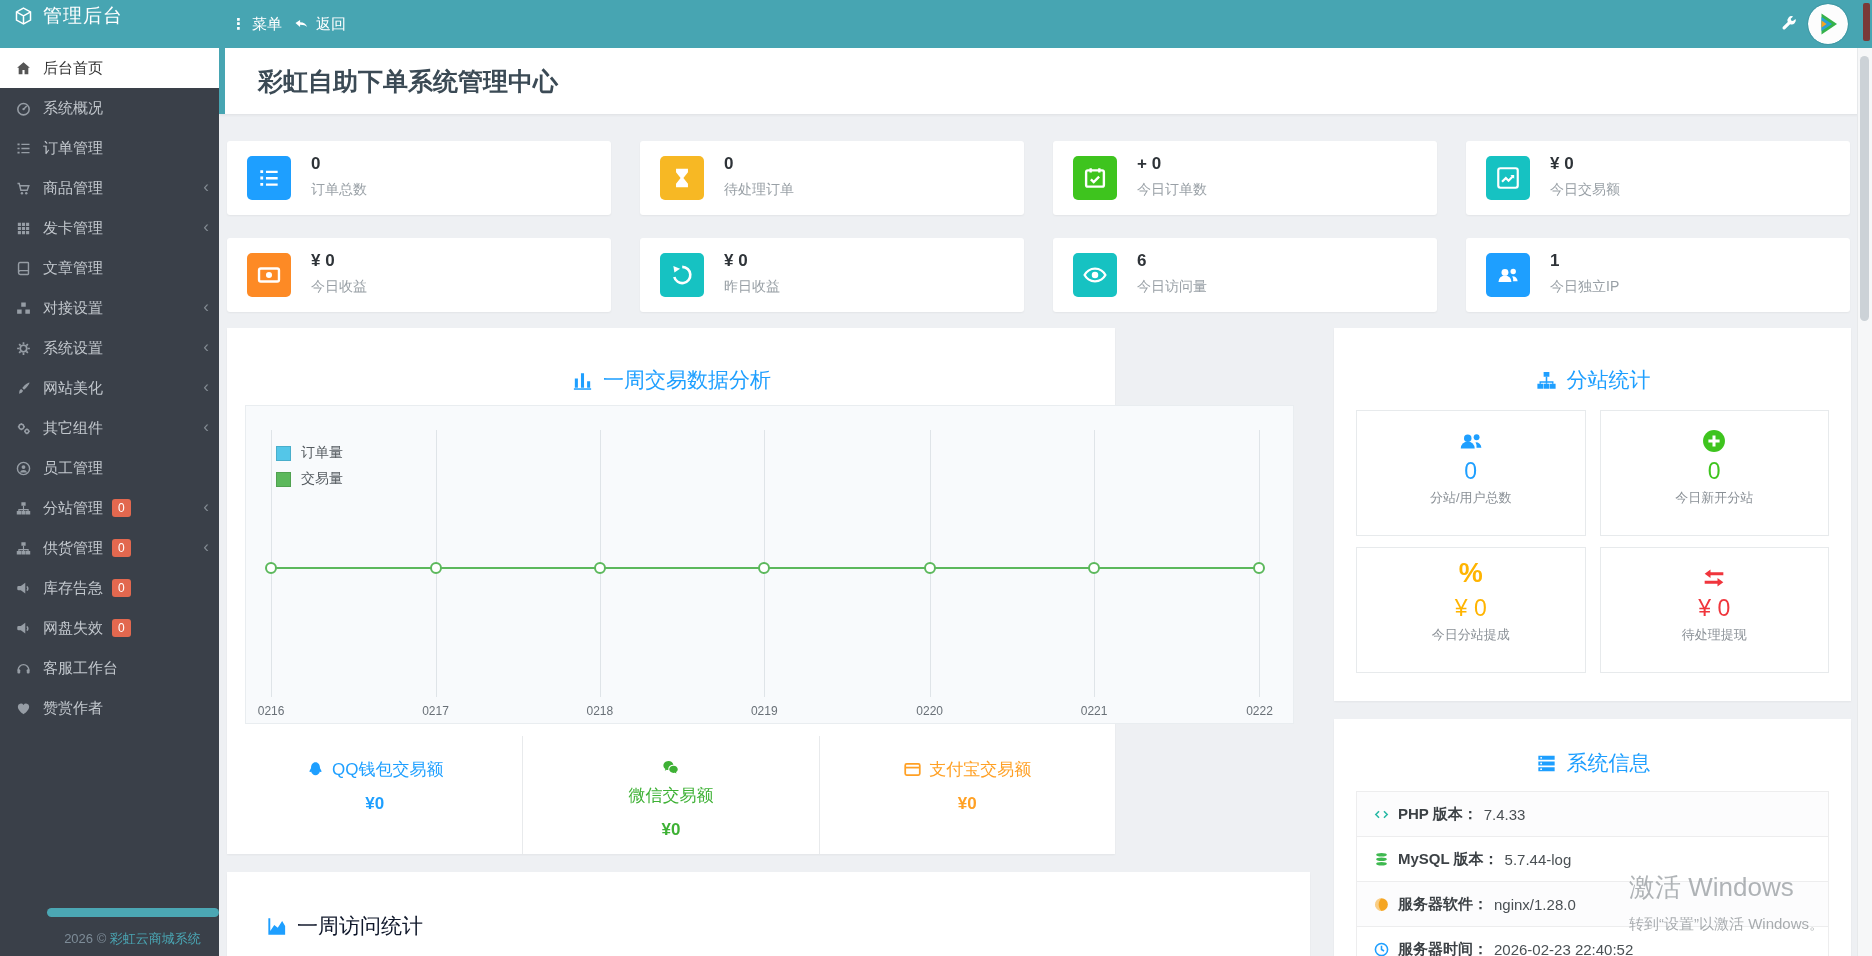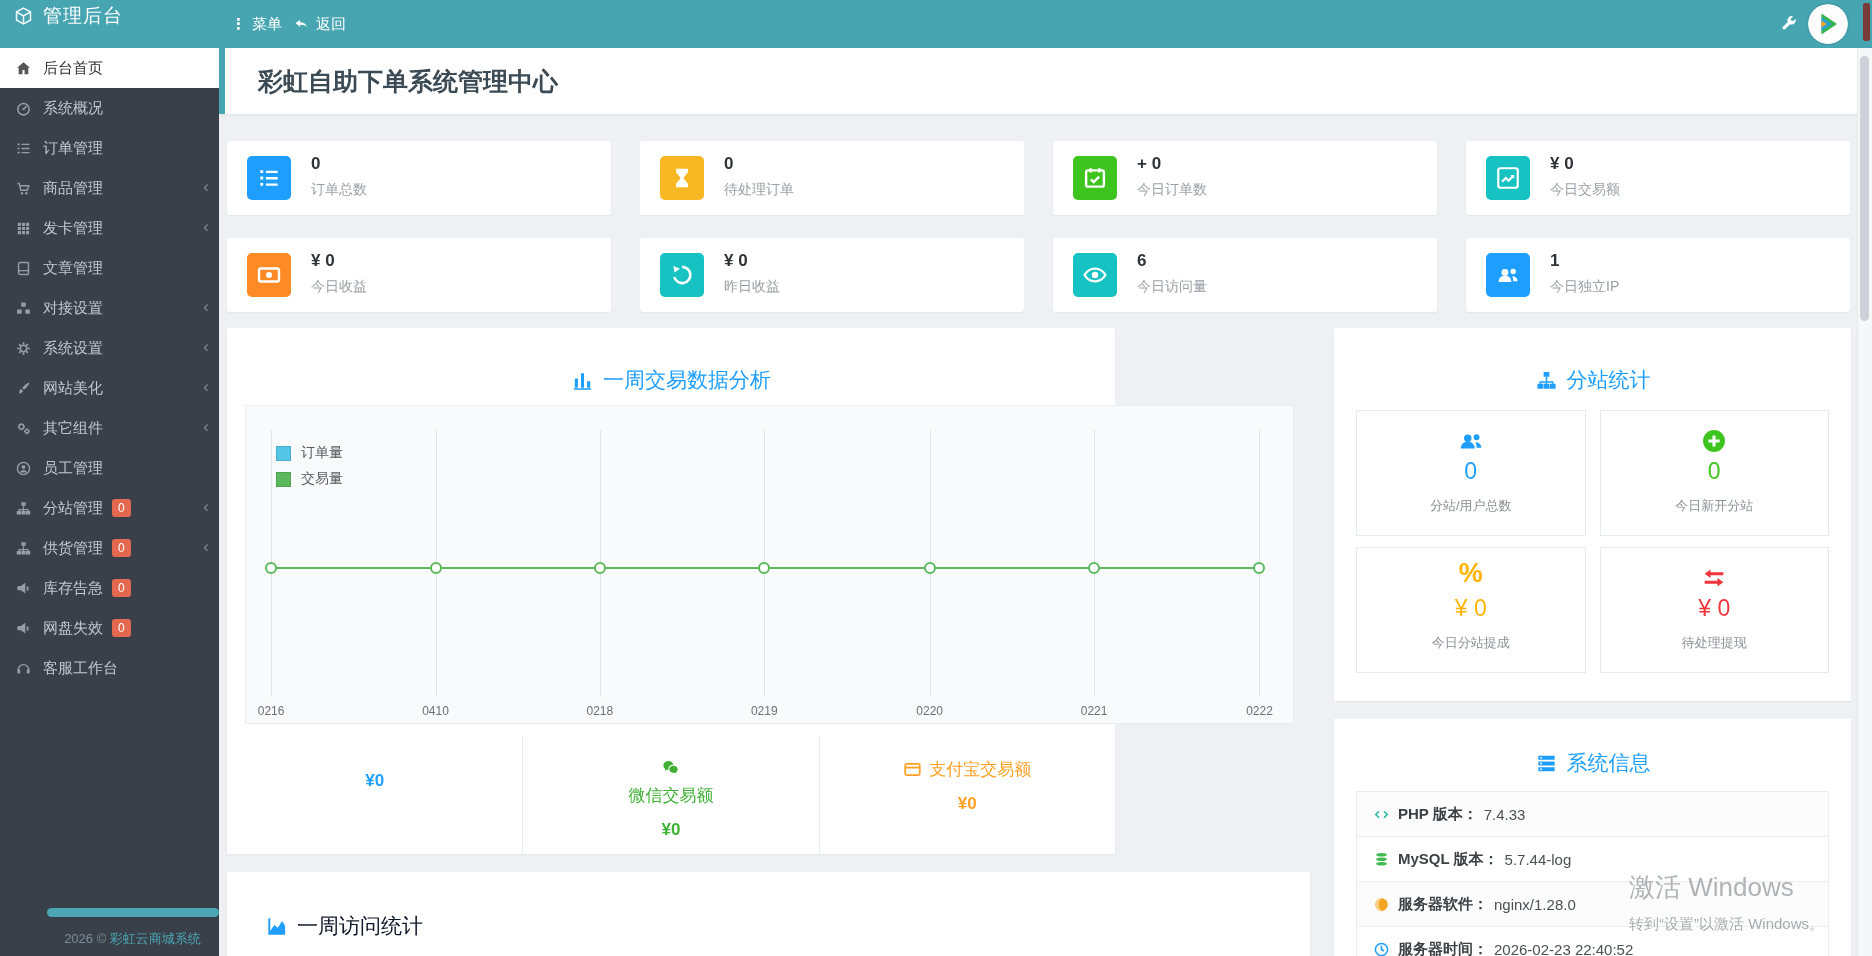--- a/index.html
+++ b/index.html
@@ -72,21 +72,21 @@
   #visitspanel{left:8px;top:824px;width:1083px;height:132px;}
   #visits-title{position:absolute;left:38px;top:40px;color:#0f172a;font-size:21px;display:flex;align-items:center;gap:9px;}
   #visits-title svg{width:23px;height:23px;}
   
   #subpanel{left:1115px;top:280px;width:517px;height:373px;}
   #subgrid{position:absolute;left:22px;top:82px;right:22px;display:grid;grid-template-columns:1fr 1fr;gap:11px 14px;}
   .subcell{height:124px;border:1px solid #e7eaec;text-align:center;cursor:default;}
   .subcell svg{width:28px;height:28px;margin:16px auto 0;}
   .sub-glyph{margin:10px auto 0;font-size:27px;font-weight:bold;line-height:30px;height:34px;}
   .sub-val{font-size:23px;margin-top:3px;}
-  .sub-lab{font-size:13px;color:#8a9096;margin-top:12px;}
+  .sub-lab{font-size:13px;color:#8a9096;margin-top:4px;}
   .t-blue{color:#1e9fff;} .t-green{color:#3ec41e;} .t-amber{color:#ffb400;} .t-red{color:#f0353c;}
   #syspanel{left:1115px;top:671px;width:517px;height:300px;}
   #syslist{position:absolute;left:22px;top:72px;right:22px;border:1px solid #ededee;}
   .sysrow{height:44px;display:flex;align-items:center;border-bottom:1px solid #ededee;padding-left:16px;background:#fff;}
   .sysrow:nth-child(odd){background:#fcfcfd;}
   .sysrow svg{width:17px;height:17px;margin-right:8px;}
   .sys-lb{font-size:15px;font-weight:bold;color:#3c4145;}
   .sys-vl{font-size:15px;color:#4a5054;margin-left:6px;}
   .i-teal{color:#26b8a5;}
   
@@ -286,20 +286,28 @@
     </div>
     <div class="s-item">
       <span class="s-ic">
           <svg viewBox="0 0 24 24" width="17" height="17">
             <path d="M4.5 14a7.5 7.5 0 0 1 15 0" fill="none" stroke="currentColor" stroke-width="2"></path>
             <rect x="3.4" y="13" width="4" height="6.2" rx="1.6" fill="currentColor"></rect>
             <rect x="16.6" y="13" width="4" height="6.2" rx="1.6" fill="currentColor"></rect>
           </svg>
         </span>
       <span>客服工作台</span>
+    </div>
+    <div class="s-item">
+      <span class="s-ic">
+          <svg viewBox="0 0 24 24" width="17" height="17">
+            <path fill="currentColor" d="M12 20.2S4 15 4 9.6A4.4 4.4 0 0 1 12 7a4.4 4.4 0 0 1 8 2.6c0 5.4-8 10.6-8 10.6z"></path>
+          </svg>
+        </span>
+      <span>赞赏作者</span>
     </div>
 
     <div id="side-footer">
       <div id="side-bar-deco"></div>
       <div id="side-copy"><span>2026 © </span><span class="brand">彩虹云商城系统</span></div>
     </div>
   </div>
 
   <div id="vscroll">
     <div class="thumb"></div>
@@ -413,39 +421,47 @@
         <div class="gline" style="left:96.8%;"></div>
         <div id="flatline"></div>
         <div class="marker" style="left:2.4%;"></div>
         <div class="marker" style="left:18.1%;"></div>
         <div class="marker" style="left:33.8%;"></div>
         <div class="marker" style="left:49.5%;"></div>
         <div class="marker" style="left:65.3%;"></div>
         <div class="marker" style="left:81.0%;"></div>
         <div class="marker" style="left:96.8%;"></div>
         <div class="xlab" style="left:2.4%;">0216</div>
-        <div class="xlab" style="left:18.1%;">0410</div>
+        <div class="xlab" style="left:18.1%;">0217</div>
         <div class="xlab" style="left:33.8%;">0218</div>
         <div class="xlab" style="left:49.5%;">0219</div>
         <div class="xlab" style="left:65.3%;">0220</div>
         <div class="xlab" style="left:81.0%;">0221</div>
         <div class="xlab" style="left:96.8%;">0222</div>
         <div id="legend">
           <div class="leg-row">
             <span class="leg-sq" style="background:#54c6e8;"></span>
             <span class="leg-lb">订单量</span>
           </div>
           <div class="leg-row">
             <span class="leg-sq" style="background:#5cb85c;"></span>
             <span class="leg-lb">交易量</span>
           </div>
         </div>
       </div>
       <div id="payrow">
         <div class="paycell">
+          <div class="pay-l1 p-qq">
+              <span>
+                <svg viewBox="0 0 24 24" width="19" height="19" fill="currentColor">
+                  <path d="M12 2.8c3.1 0 5.6 2.9 5.6 6.6 0 .9.6 1.9 1.2 3 .5 1 1 2.1.6 2.6-.3.4-1.2.1-1.9-.5-.5 2.4-2.7 4.7-5.5 4.7s-5-2.3-5.5-4.7c-.7.6-1.6.9-1.9.5-.4-.5.1-1.6.6-2.6.6-1.1 1.2-2.1 1.2-3 0-3.7 2.5-6.6 5.6-6.6z"></path>
+                </svg>
+              </span>
+              <span>QQ钱包交易额</span>
+            </div>
           <div class="pay-val p-qq">¥0</div>
         </div>
         <div class="paycell mid">
           <div class="pay-l1 p-wx">
               <span>
                 <svg viewBox="0 0 24 24" width="19" height="19" fill="currentColor">
                   <path d="M9.8 3.8c-3.8 0-6.8 2.5-6.8 5.6 0 1.8 1 3.4 2.5 4.4l-.7 2.2 2.5-1.3c.6.2 1.3.3 2 .3-.1-.4-.1-.8-.1-1.2 0-2.9 2.7-5.2 6-5.2h.5c-.6-2.8-3.1-4.8-5.9-4.8zM15.8 9.8c-3 0-5.4 2-5.4 4.5s2.4 4.5 5.4 4.5c.6 0 1.2-.1 1.7-.2l2.1 1.1-.6-1.8c1.3-.8 2.2-2.1 2.2-3.6 0-2.5-2.4-4.5-5.4-4.5z"></path>
                 </svg>
               </span>
               <span>微信交易额</span>

